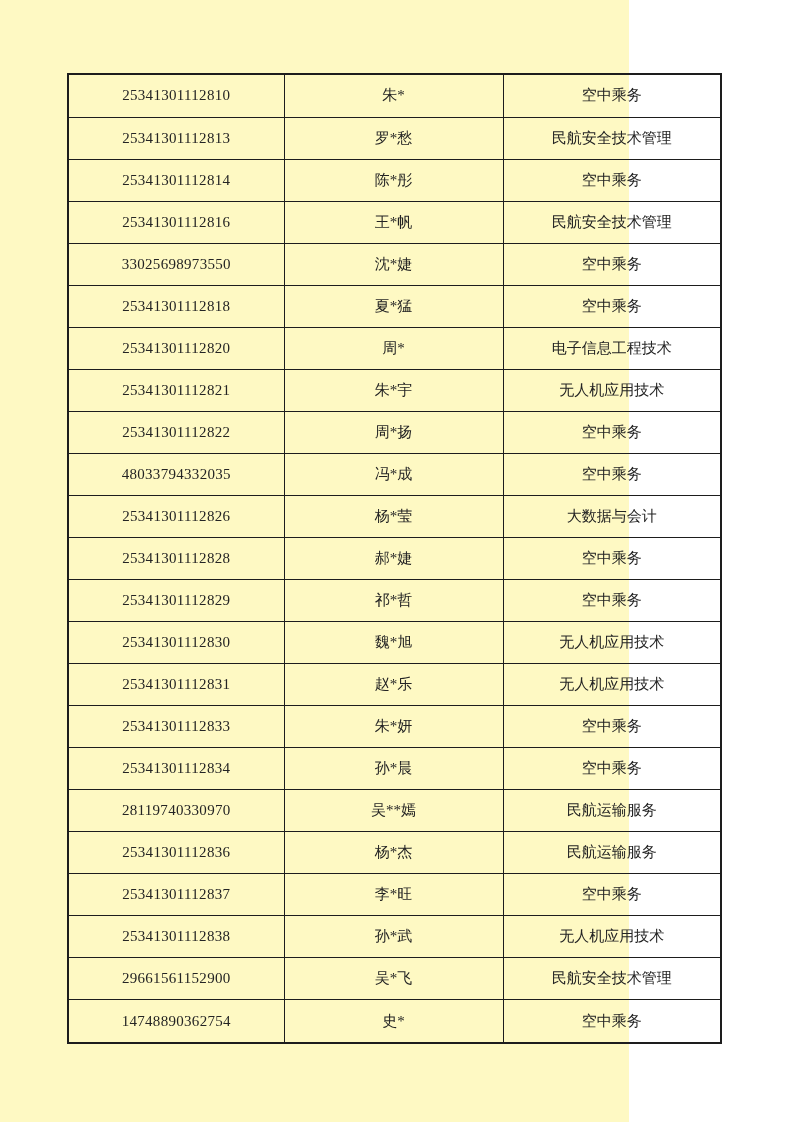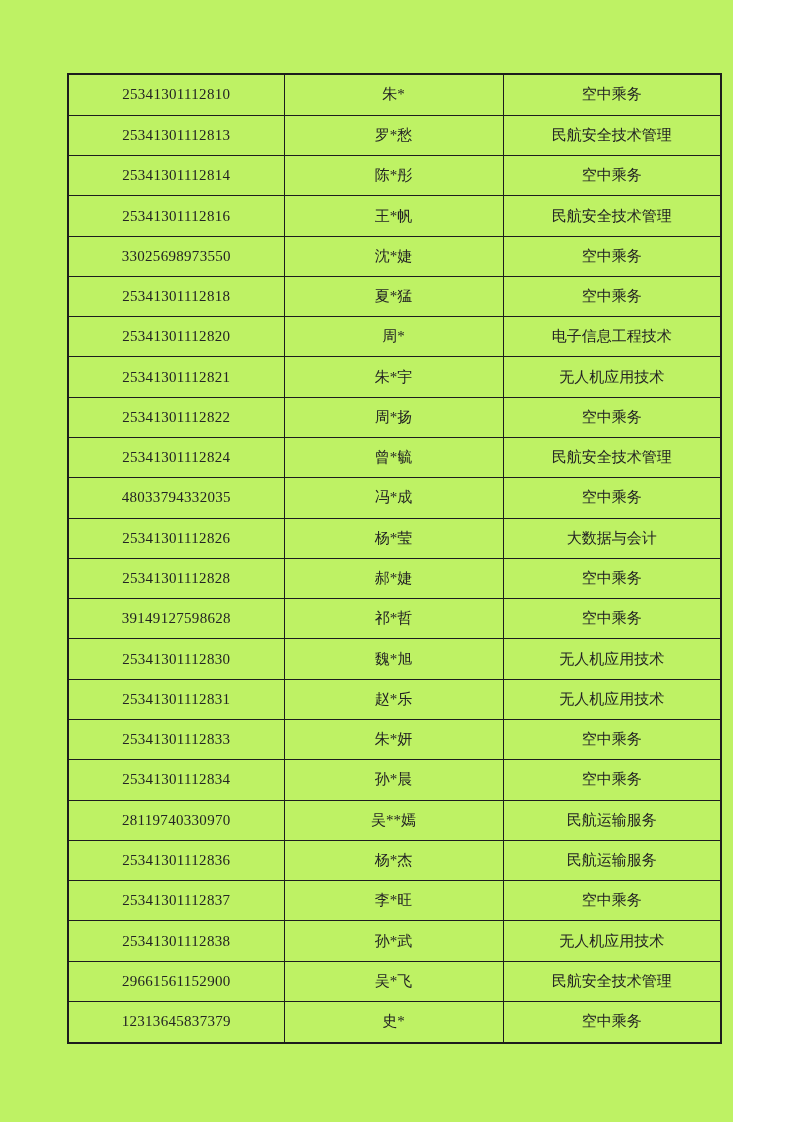--- a/index.html
+++ b/index.html
@@ -8,23 +8,23 @@
   }
   body {
     width: 793px;
     height: 1122px;
     background: #ffffff;
     font-family: "Liberation Serif", "DejaVu Serif", serif;
     overflow: hidden;
   }
   .page {
     position: relative;
-    width: 733px;
+    width: 629px;
     height: 1122px;
-    background: #bef264;
+    background: #fef9c3;
   }
   table.roster {
     position: absolute;
     left: 67px;
     top: 73px;
     width: 653px;
     height: 971px;
     border-collapse: collapse;
     table-layout: fixed;
     border: 2px solid #1d1d1d;
@@ -93,41 +93,36 @@
           <td class="exam-number">25341301112821</td>
           <td class="name">朱*宇</td>
           <td class="major">无人机应用技术</td>
         </tr>
         <tr>
           <td class="exam-number">25341301112822</td>
           <td class="name">周*扬</td>
           <td class="major">空中乘务</td>
         </tr>
         <tr>
-          <td class="exam-number">25341301112824</td>
-          <td class="name">曾*毓</td>
-          <td class="major">民航安全技术管理</td>
-        </tr>
-        <tr>
           <td class="exam-number">48033794332035</td>
           <td class="name">冯*成</td>
           <td class="major">空中乘务</td>
         </tr>
         <tr>
           <td class="exam-number">25341301112826</td>
           <td class="name">杨*莹</td>
           <td class="major">大数据与会计</td>
         </tr>
         <tr>
           <td class="exam-number">25341301112828</td>
           <td class="name">郝*婕</td>
           <td class="major">空中乘务</td>
         </tr>
         <tr>
-          <td class="exam-number">39149127598628</td>
+          <td class="exam-number">25341301112829</td>
           <td class="name">祁*哲</td>
           <td class="major">空中乘务</td>
         </tr>
         <tr>
           <td class="exam-number">25341301112830</td>
           <td class="name">魏*旭</td>
           <td class="major">无人机应用技术</td>
         </tr>
         <tr>
           <td class="exam-number">25341301112831</td>
@@ -163,19 +158,19 @@
           <td class="exam-number">25341301112838</td>
           <td class="name">孙*武</td>
           <td class="major">无人机应用技术</td>
         </tr>
         <tr>
           <td class="exam-number">29661561152900</td>
           <td class="name">吴*飞</td>
           <td class="major">民航安全技术管理</td>
         </tr>
         <tr>
-          <td class="exam-number">12313645837379</td>
+          <td class="exam-number">14748890362754</td>
           <td class="name">史*</td>
           <td class="major">空中乘务</td>
         </tr>
       </tbody>
   </table>
 </div>
 
 </body></html>

